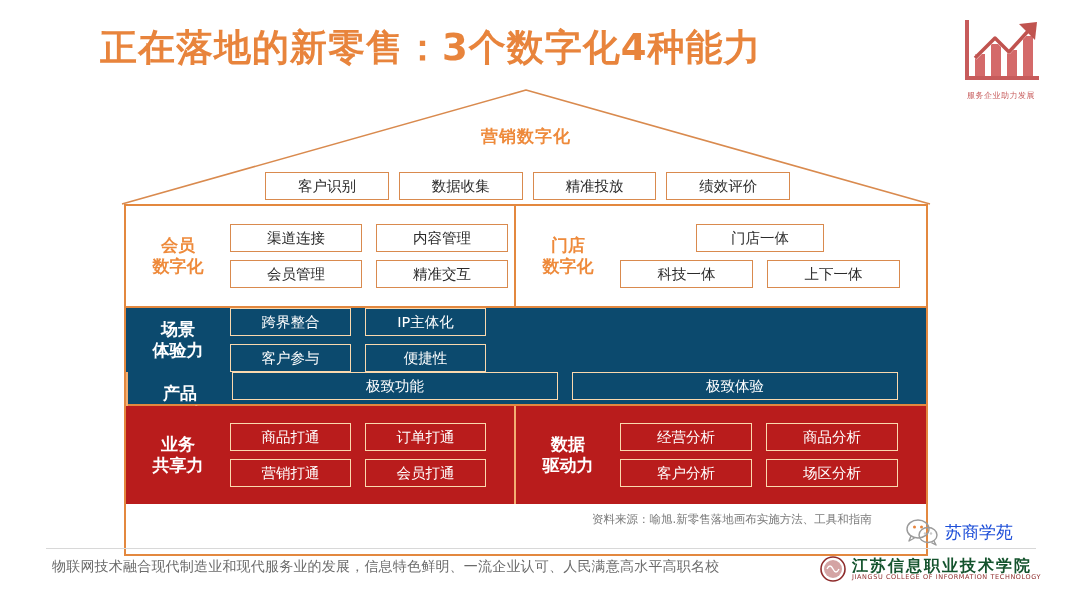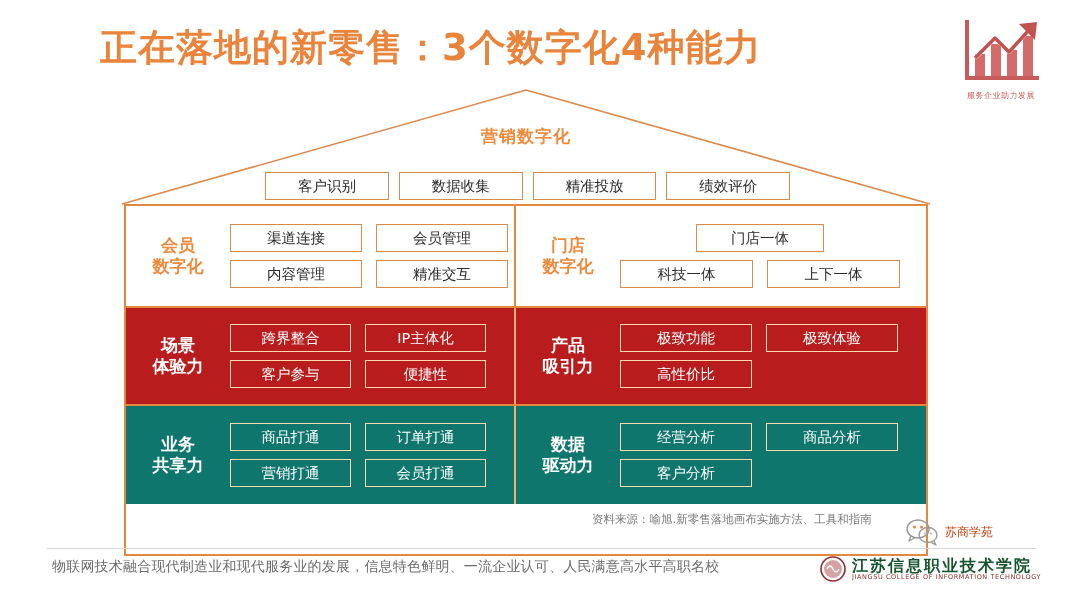--- a/index.html
+++ b/index.html
@@ -50,22 +50,22 @@
 
   
   .body-box{
     position:absolute;left:4px;top:116px;width:804px;height:352px;
     border:2px solid #E3883F;box-sizing:border-box;background:#FFFFFF;
   }
   .row{
     position:relative;display:flex;height:100px;box-sizing:border-box;
   }
   .row.r1{height:100px;background:#FFFFFF;}
-  .row.r2{height:100px;background:#b91c1c;border-top:2px solid #E3883F;border-bottom:2px solid #E3883F;}
-  .row.r3{height:98px;background:#0f766e;}
+  .row.r2{height:100px;background:#0c4a6e;border-top:2px solid #E3883F;border-bottom:2px solid #E3883F;flex-direction:column;}
+  .row.r3{height:98px;background:#b91c1c;}
 
   .half{position:relative;display:flex;align-items:center;box-sizing:border-box;}
   .half.left{width:388px;}
   .half.right{flex:1;border-left:2px solid #E3883F;}
   .row.r2 .half.right,.row.r3 .half.right{border-left:2px solid #F3AE72;}
 
   .cat{
     width:104px;flex:0 0 104px;text-align:center;
     font-size:17px;font-weight:bold;line-height:1.25;
     white-space:nowrap;
@@ -92,21 +92,21 @@
   .store-bottom .cell{flex:1 1 0;}
 
   
   .source{
     position:absolute;left:592px;top:512px;
     font-size:11.5px;color:#7A7A7A;white-space:nowrap;
   }
 
   
   .wechat{position:absolute;left:905px;top:518px;display:flex;align-items:center;gap:6px;}
-  .wechat-text{font-size:12px;color:#c2410c;white-space:nowrap;}
+  .wechat-text{font-size:17px;color:#1d4ed8;white-space:nowrap;}
 
   
   .footer-rule{position:absolute;left:46px;top:548px;width:990px;height:1px;background:#D8D8D8;}
   .footer-text{
     position:absolute;left:52px;top:558px;
     font-size:14px;color:#6B6B6B;white-space:nowrap;letter-spacing:0.2px;
   }
   .school{position:absolute;left:820px;top:556px;display:flex;align-items:center;gap:6px;}
   .school-names{display:flex;flex-direction:column;line-height:1.1;}
   .school-cn{font-size:16px;color:#14532d;font-weight:bold;letter-spacing:2px;white-space:nowrap;}
@@ -151,22 +151,22 @@
     <div class="body-box">
 
       <div class="row r1">
         <div class="half left">
           <div class="cat dark">
             <div>会员</div>
             <div>数字化</div>
           </div>
           <div class="grid">
             <div class="cell">渠道连接</div>
+            <div class="cell">内容管理</div>
             <div class="cell">会员管理</div>
-            <div class="cell">内容管理</div>
             <div class="cell">精准交互</div>
           </div>
         </div>
         <div class="half right">
           <div class="cat dark">
             <div>门店</div>
             <div>数字化</div>
           </div>
           <div class="store-grid">
             <div class="store-top">
@@ -221,20 +221,21 @@
         </div>
         <div class="half right">
           <div class="cat light">
             <div>数据</div>
             <div>驱动力</div>
           </div>
           <div class="grid">
             <div class="cell onorange">经营分析</div>
             <div class="cell onorange">商品分析</div>
             <div class="cell onorange">客户分析</div>
+            <div class="cell onorange">场区分析</div>
           </div>
         </div>
       </div>
 
     </div>
   </div>
 
   <div class="source">资料来源：喻旭.新零售落地画布实施方法、工具和指南</div>
 
   <div class="wechat">

